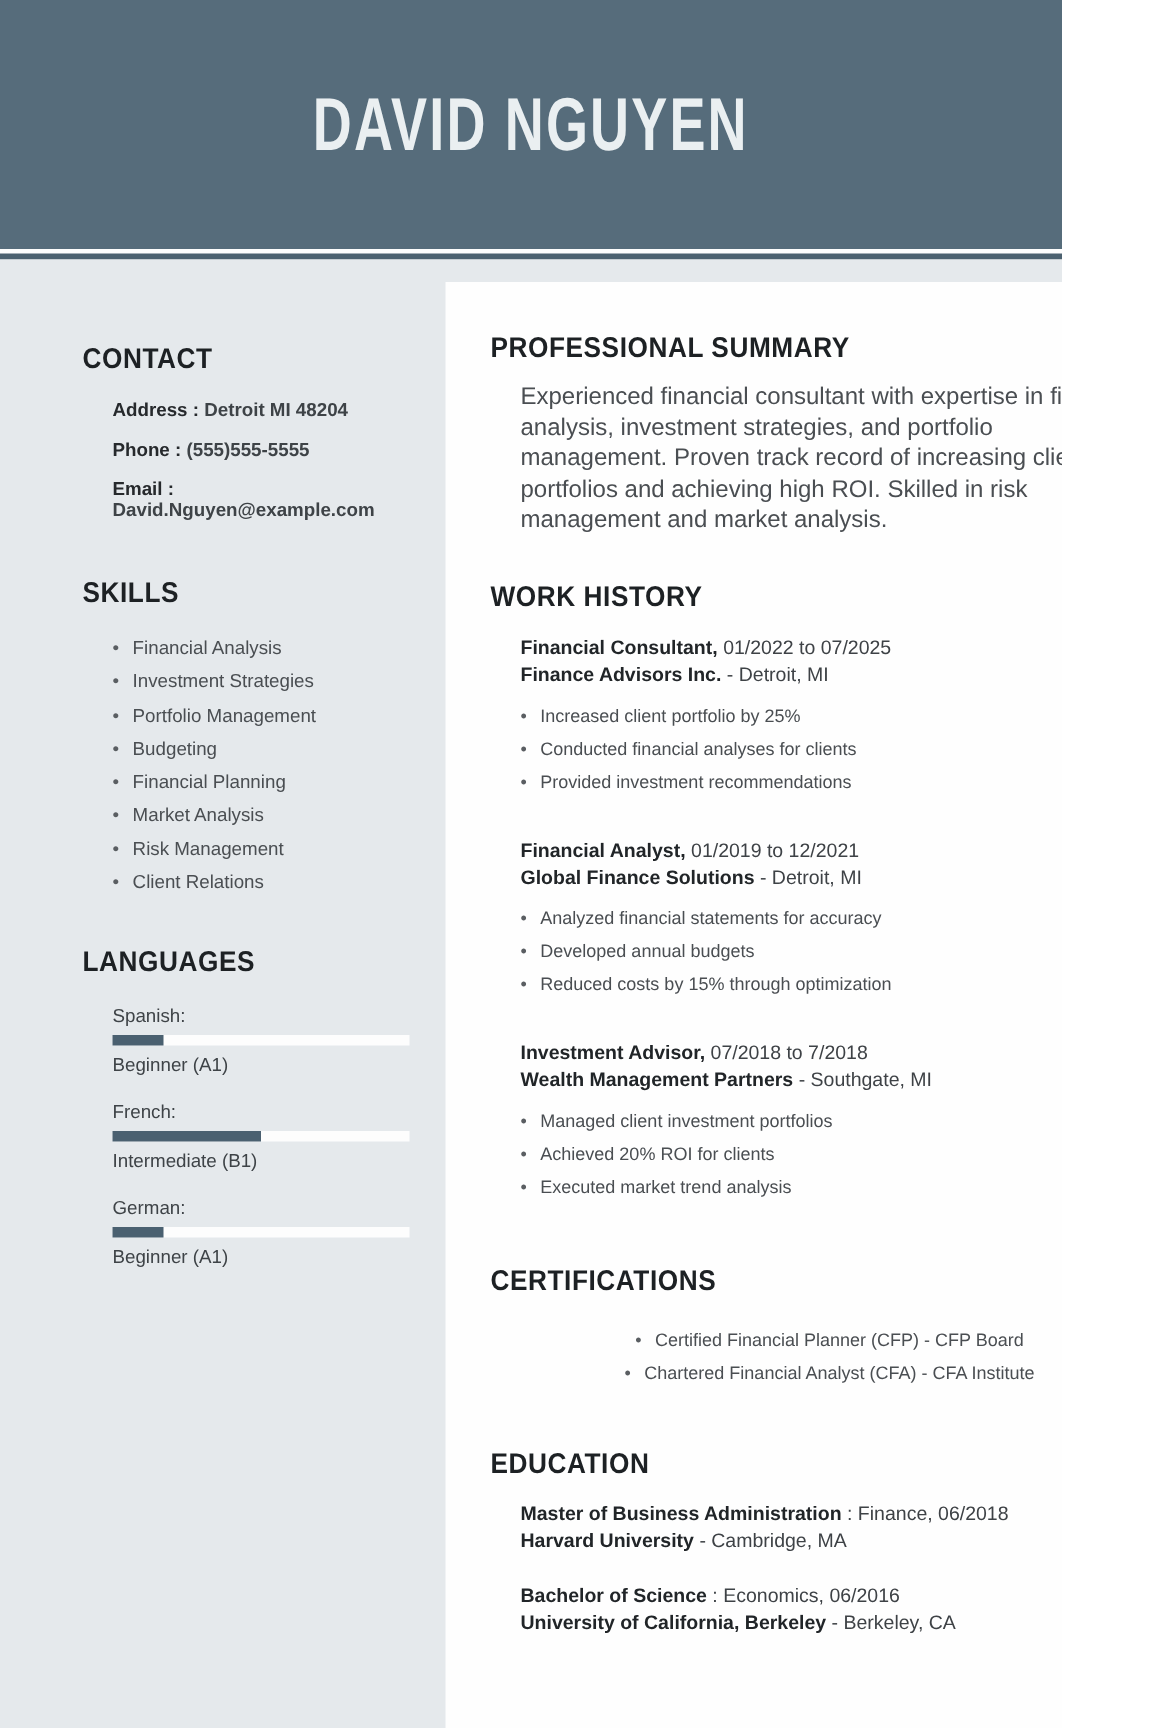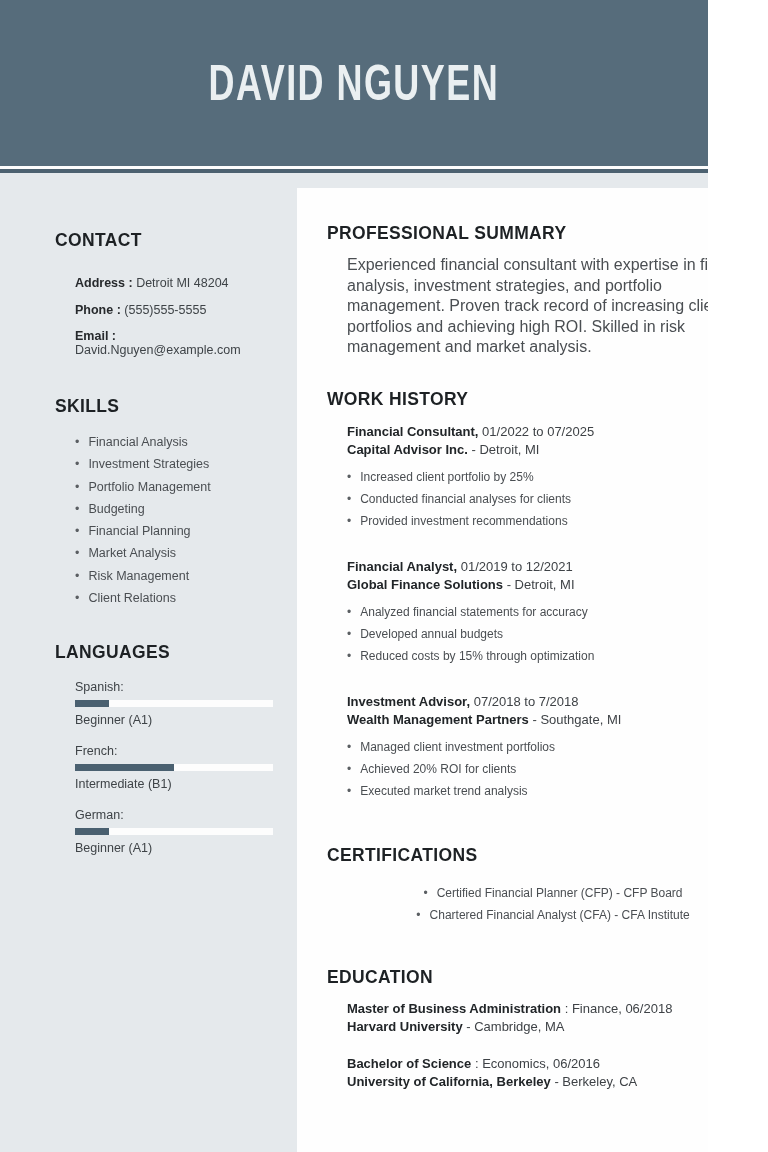--- a/index.html
+++ b/index.html
@@ -40,21 +40,21 @@
   h2.sec {
     font-size: 19px; font-weight: 700; color: #1d2124;
     letter-spacing: 0.4px; white-space: nowrap;
     transform: scaleX(0.92); transform-origin: 0 50%;
   }
   .indent { margin-left: 20px; }
   .dot { color: #5a5e62; margin-right: 9px; }
   ul.plain { list-style: none; }
 
   
-  .contact-list { margin-top: 25px; }
+  .contact-list { margin-top: 15px; font-weight: bold; }
   .contact-item { font-size: 12.5px; margin-bottom: 12.5px; color: #3e4347; }
   .contact-item b { color: #26292c; }
 
   
   .skills-sec { margin-top: 38px; }
   .skill-item { font-size: 12.5px; line-height: 22.3px; color: #4a4e52; }
 
   
   .lang-sec { margin-top: 32px; }
   .lang-list { margin-top: 16px; }
@@ -169,21 +169,21 @@
 
       <section class="work-sec">
         <h2 class="sec">WORK HISTORY</h2>
 
         <div class="job indent">
           <div class="job-line">
             <b>Financial Consultant,</b>
             <span>01/2022 to 07/2025</span>
           </div>
           <div class="job-line">
-            <b>Capital Advisor Inc.</b>
+            <b>Finance Advisors Inc.</b>
             <span>- Detroit, MI</span>
           </div>
           <ul class="plain job-bullets">
             <li class="m-bullet"><span class="dot">•</span><span>Increased client portfolio by 25%</span></li>
             <li class="m-bullet"><span class="dot">•</span><span>Conducted financial analyses for clients</span></li>
             <li class="m-bullet"><span class="dot">•</span><span>Provided investment recommendations</span></li>
           </ul>
         </div>
 
         <div class="job indent">

